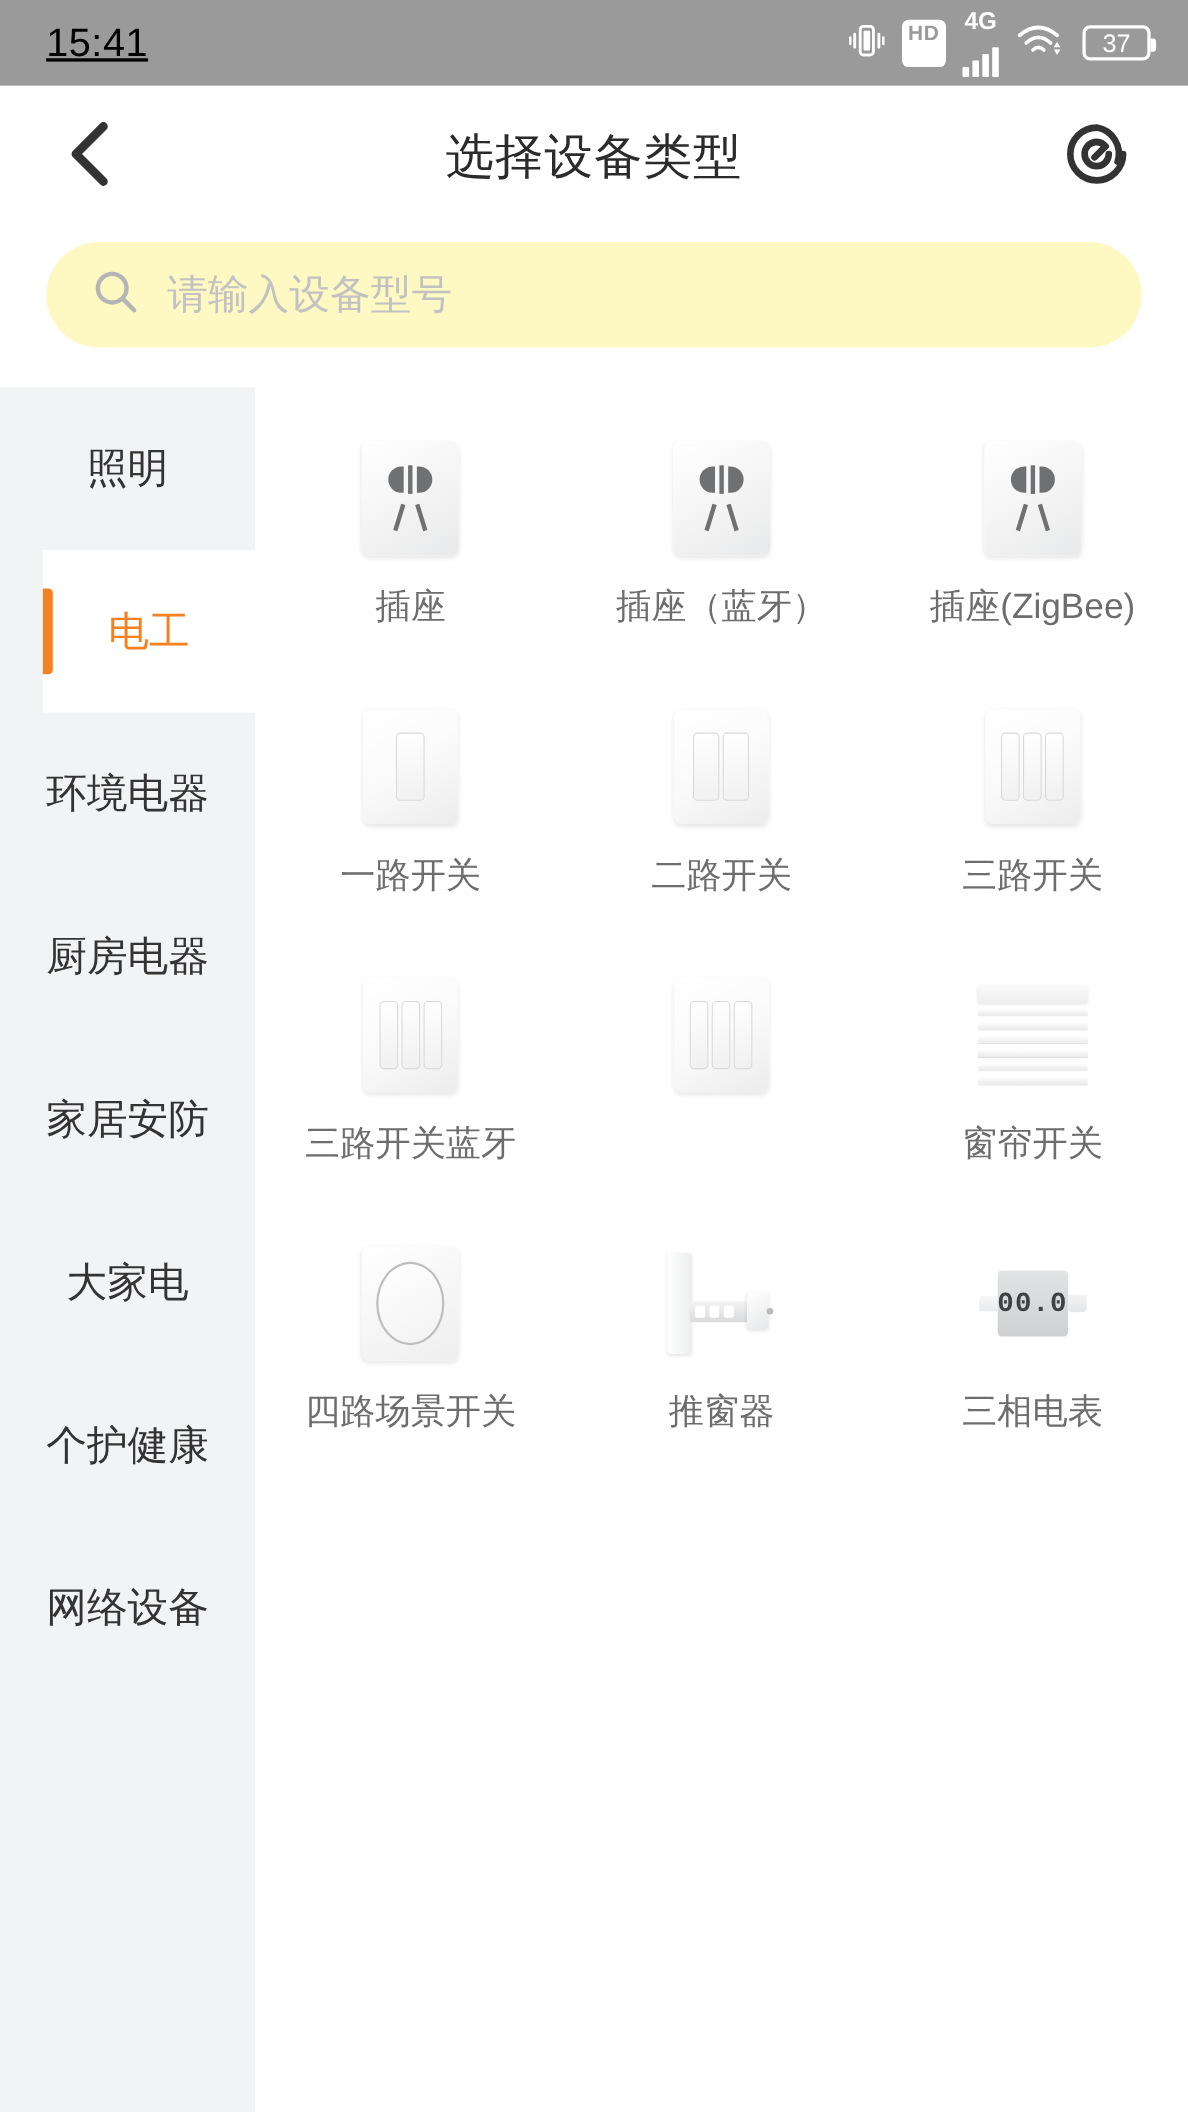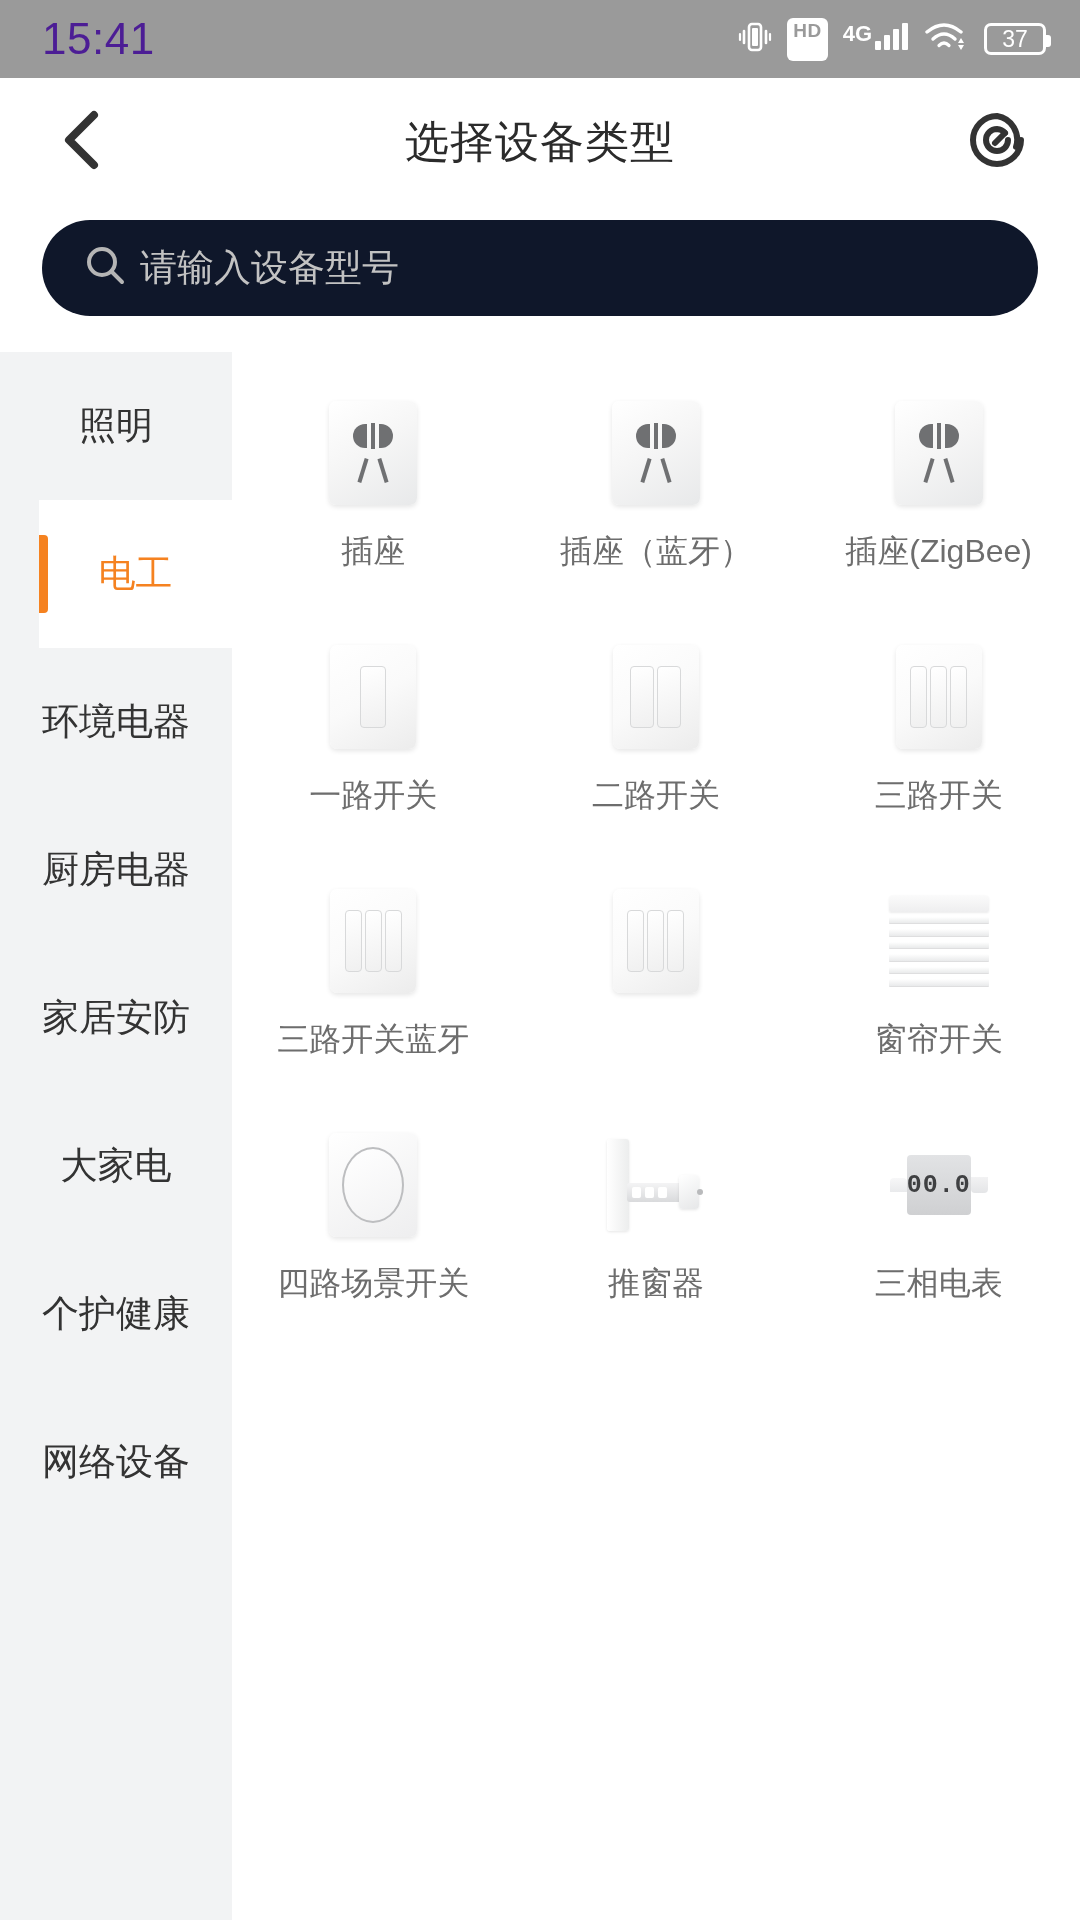--- a/index.html
+++ b/index.html
@@ -14,42 +14,43 @@
   
   .status-bar {
     height:78px;
     background:#9a9a9a;
     display:flex;
     align-items:center;
     justify-content:space-between;
     padding:0 34px 0 42px;
   }
   .status-time {
-    color:#4c1d95;
-    font-size:44px;
+    color:#000000;
+    font-size:36px;
     letter-spacing:0.5px;
     font-weight:400;
+    text-decoration:underline;
   }
   .status-icons {
     display:flex;
     align-items:center;
     gap:15px;
   }
   .icon-vibrate { display:block; }
   .icon-hd {
     background:#ffffff;
     color:#9a9a9a;
     font-size:19px;
     font-weight:bold;
     border-radius:6px;
     padding:3px 6px 21px 6px;
     line-height:1;
     letter-spacing:0.5px;
   }
-  .sig-wrap { display:flex; align-items:flex-start; gap:3px; }
+  .sig-wrap { display:flex; align-items:center; gap:3px;flex-direction:column; }
   .sig-label {
     color:#ffffff;
     font-size:22px;
     font-weight:bold;
     line-height:1;
     margin-bottom:10px;
   }
   .sig-bars { display:flex; align-items:flex-end; gap:3px; }
   .sig-bars i { width:6px; background:#ffffff; display:block; border-radius:1px; }
   .sig-bars i:nth-child(1){ height:9px; }
@@ -121,26 +122,26 @@
     z-index:2;
   }
 
   
   .search-zone {
     background:#ffffff;
     padding:14px 42px 36px 42px;
   }
   .search-box {
     height:96px;
-    background:#0f172a;
+    background:#fef9c3;
     border-radius:48px;
     display:flex;
     align-items:center;
     padding:0 40px;
-    gap:10px;
+    gap:22px;
   }
   .search-input {
     border:none;
     background:transparent;
     outline:none;
     font-size:37px;
     color:#8d8d8d;
     font-family:inherit;
     flex:1;
     height:100%;

